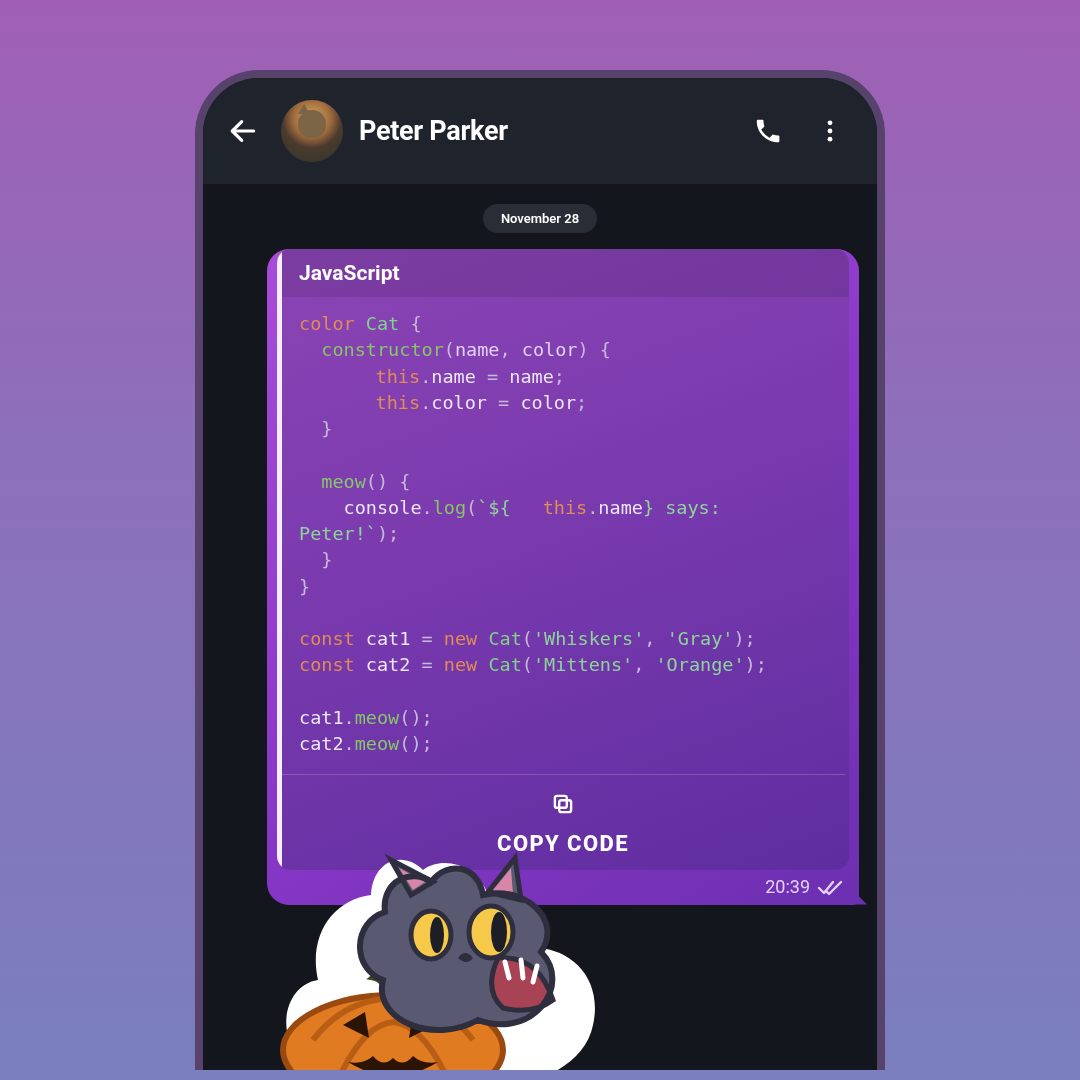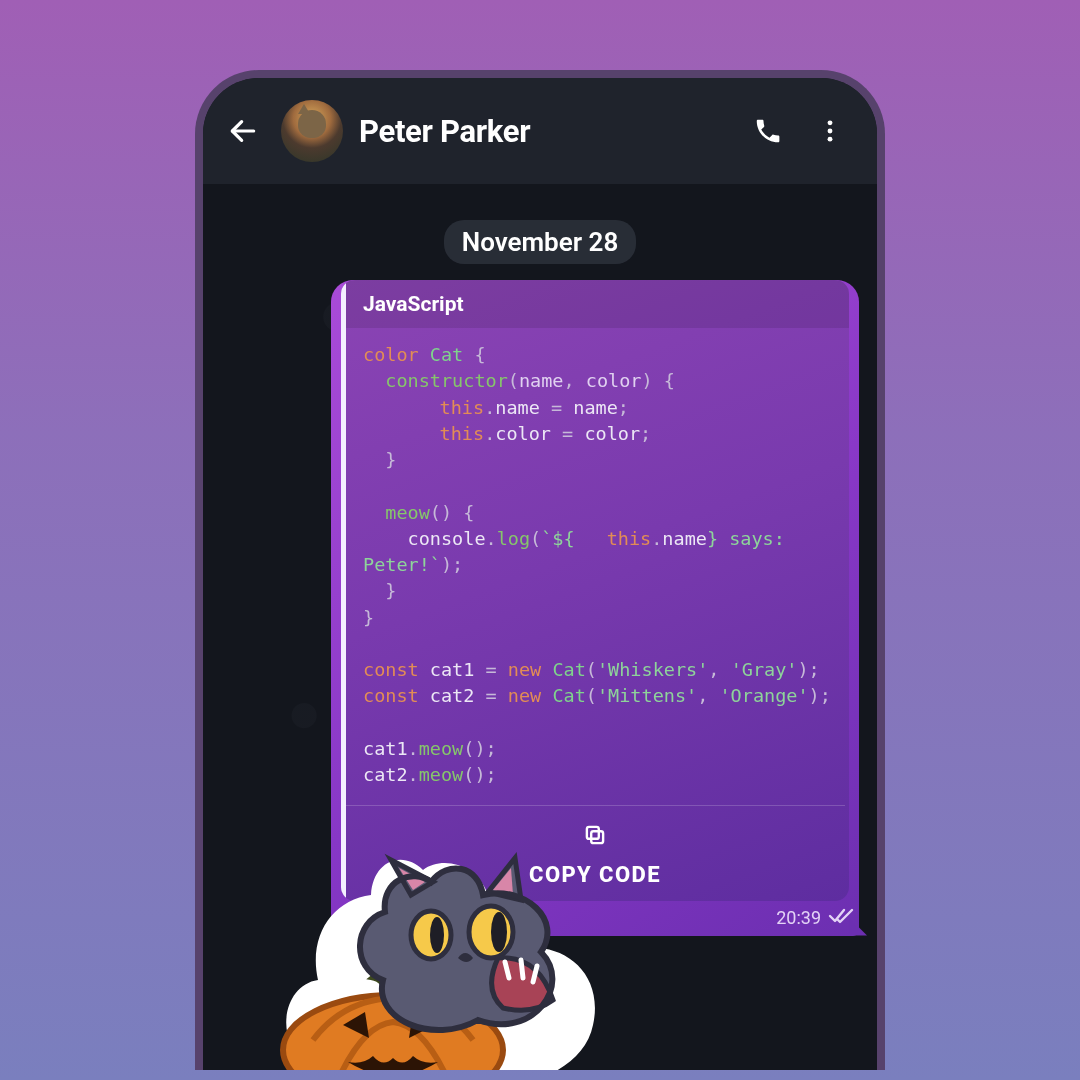--- a/index.html
+++ b/index.html
@@ -67,21 +67,21 @@
   content: "";
   position: absolute;
   top: 4px; left: 17px;
   border-left: 6px solid transparent;
   border-right: 6px solid transparent;
   border-bottom: 10px solid #7c6547;
   box-shadow: 16px 0 0 0 transparent;
 }
 
 .contact-info { flex: 1; display: flex; flex-direction: column; gap: 2px; }
-.contact-name { color: #ffffff; font-weight: 700; font-size: 31px; letter-spacing: -0.3px; }
+.contact-name { color: #ffffff; font-weight: 700; font-size: 27px; letter-spacing: -0.3px; }
 .contact-status { color: #8b9198; font-size: 20px; }
 
 .call-icon, .more-icon {
   width: 46px; height: 46px;
   display: flex; align-items: center; justify-content: center;
   color: #ffffff; cursor: pointer;
 }
 
 .chat-body {
   position: absolute;
@@ -91,32 +91,32 @@
     radial-gradient(circle at 20% 15%, rgba(80,86,99,.08) 0 14px, transparent 15px),
     radial-gradient(circle at 80% 25%, rgba(80,86,99,.08) 0 10px, transparent 11px),
     radial-gradient(circle at 15% 60%, rgba(80,86,99,.08) 0 12px, transparent 13px),
     radial-gradient(circle at 85% 70%, rgba(80,86,99,.08) 0 16px, transparent 17px),
     radial-gradient(circle at 40% 90%, rgba(80,86,99,.08) 0 11px, transparent 12px);
   padding: 14px 18px 0;
 }
 
 .date-pill {
   display: table;
-  margin: 22px auto 16px;
+  margin: 6px auto 16px;
   background: rgba(43,48,58,.9);
   color: #ffffff;
   font-weight: 600;
-  font-size: 26px;
+  font-size: 13px;
   padding: 7px 18px;
   border-radius: 20px;
 }
 
 .msg {
   margin-left: auto;
-  width: 528px;
+  width: 592px;
   background: linear-gradient(145deg, #a94bd8 0%, #8737c6 55%, #6c2fb1 100%);
   border-radius: 22px 22px 6px 22px;
   padding: 0 0 6px 0;
   position: relative;
 }
 .msg::after {
   content: "";
   position: absolute;
   right: -8px; bottom: 0;
   width: 18px; height: 18px;
@@ -178,24 +178,24 @@
   color: #ffffff;
   font-weight: 800;
   font-size: 22px;
   letter-spacing: 1.4px;
   cursor: pointer;
   flex-direction: column;
 }
 
 .msg-meta {
   display: flex;
-  align-items: flex-start;
+  align-items: flex-end;
   justify-content: flex-end;
   gap: 7px;
-  padding: 6px 5px 2px;
+  padding: 6px 16px 2px;
   color: #e3d2f6;
   font-size: 18px;
 }
 .checks { display: inline-flex; color: #e3d2f6; }
 
 .sticker {
   position: absolute;
   left: 50px; bottom: -30px;
   width: 380px; height: 260px;
 }

